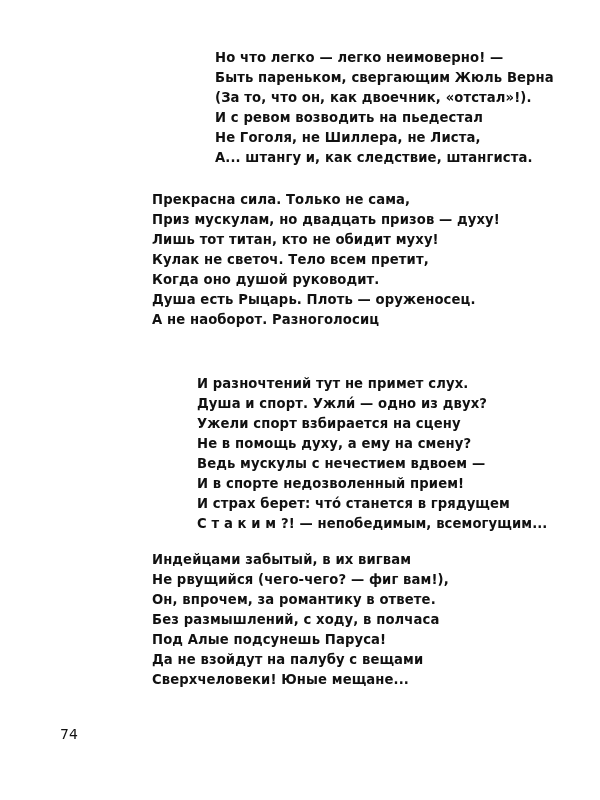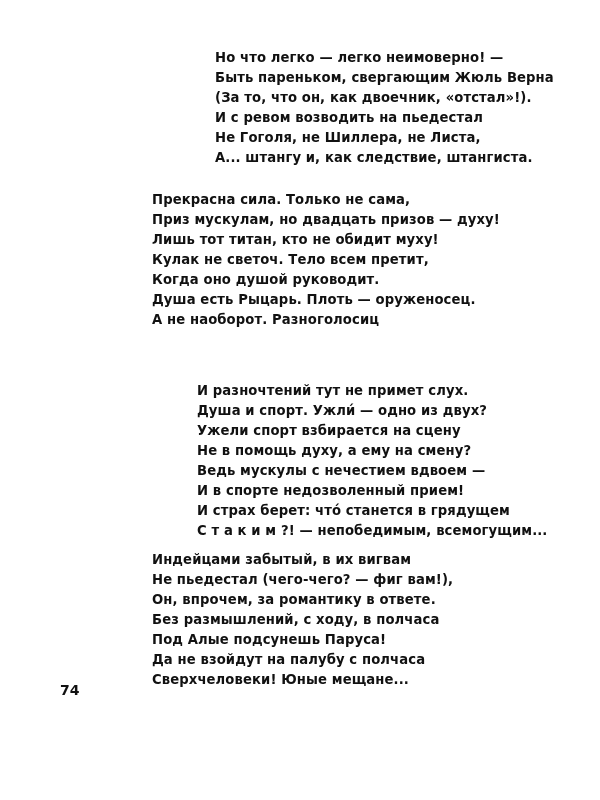--- a/index.html
+++ b/index.html
@@ -8,25 +8,25 @@
       font-family: "DejaVu Sans", sans-serif; color: #111;
       overflow: hidden;
     }
     .stanza { position: absolute; }
     .line {
       font-size: 13.2px; font-weight: bold; line-height: 20px;
       white-space: nowrap; letter-spacing: 0.1px;
     }
     .s1 { left: 215px; top: 48px; }
     .s2 { left: 152px; top: 190px; }
-    .s3 { left: 197px; top: 374px; margin-top: 7px; }
+    .s3 { left: 197px; top: 374px; }
     .s4 { left: 152px; top: 550px; }
     .page-number {
-      position: absolute; left: 60px; top: 682px;
-      font-size: 14px; font-weight: bold;
+      position: absolute; left: 60px; top: 726px;
+      font-size: 14px; font-weight: normal;
     }
   </style>
 </head>
 <body>
 
 <div class="stanza s1">
   <div class="line">Но что легко — легко неимоверно! —</div>
   <div class="line">Быть пареньком, свергающим Жюль Верна</div>
   <div class="line">(За то, что он, как двоечник, «отстал»!).</div>
   <div class="line">И с ревом возводить на пьедестал</div>
@@ -50,21 +50,21 @@
   <div class="line">Ужели спорт взбирается на сцену</div>
   <div class="line">Не в помощь духу, а ему на смену?</div>
   <div class="line">Ведь мускулы с нечестием вдвоем —</div>
   <div class="line">И в спорте недозволенный прием!</div>
   <div class="line">И страх берет: что́ станется в грядущем</div>
   <div class="line">С  т а к и м ?! — непобедимым, всемогущим...</div>
 </div>
 
 <div class="stanza s4">
   <div class="line">Индейцами забытый, в их вигвам</div>
-  <div class="line">Не пьедестал (чего-чего? — фиг вам!),</div>
+  <div class="line">Не рвущийся (чего-чего? — фиг вам!),</div>
   <div class="line">Он, впрочем, за романтику в ответе.</div>
   <div class="line">Без размышлений, с ходу, в полчаса</div>
   <div class="line">Под Алые подсунешь Паруса!</div>
-  <div class="line">Да не взойдут на палубу с полчаса</div>
+  <div class="line">Да не взойдут на палубу с вещами</div>
   <div class="line">Сверхчеловеки! Юные мещане...</div>
 </div>
 
 <div class="page-number">74</div>
 
 </body></html>

